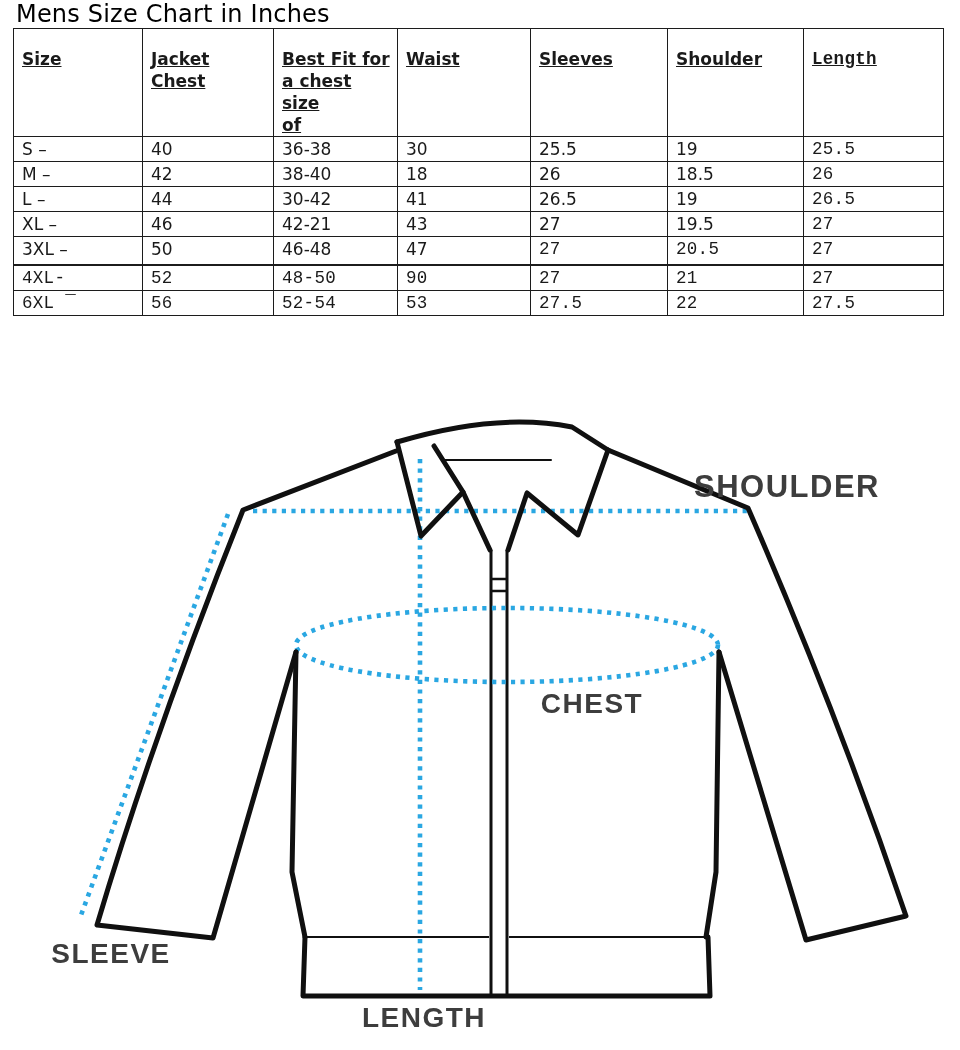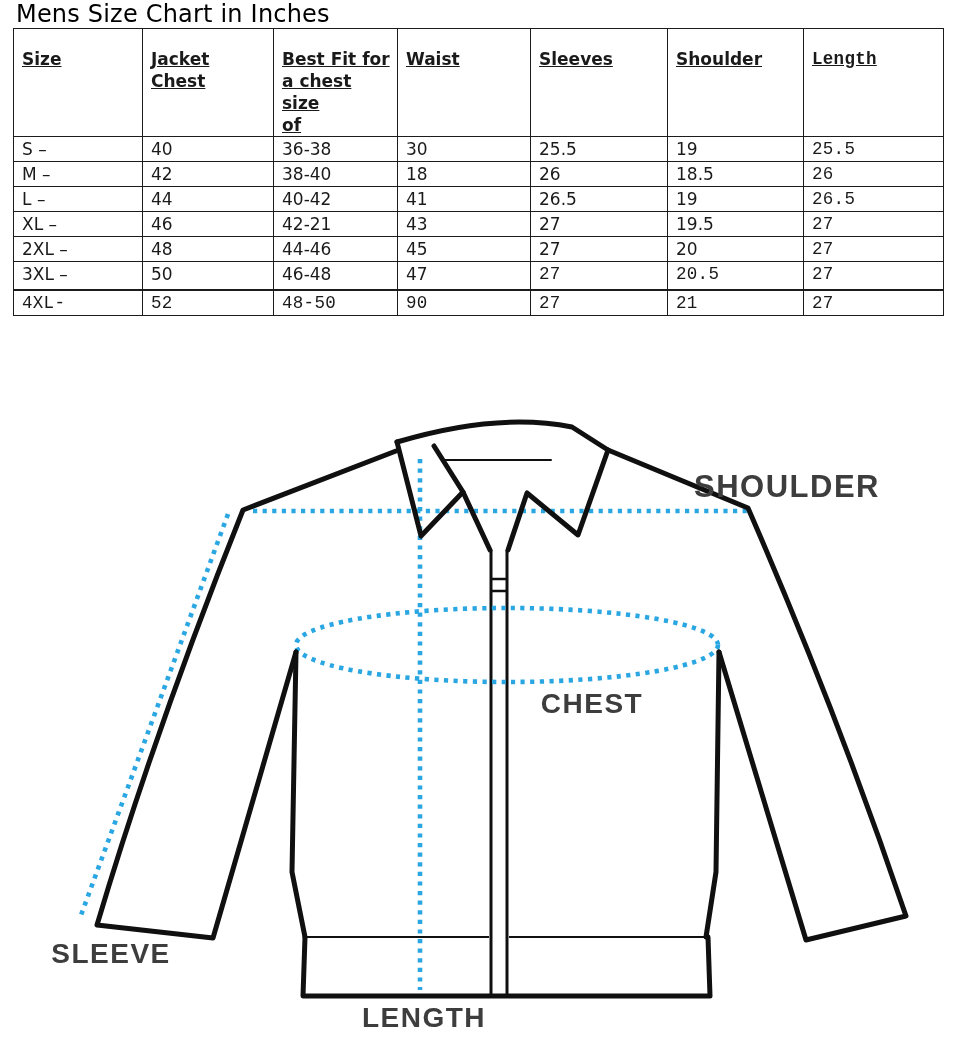--- a/index.html
+++ b/index.html
@@ -110,61 +110,61 @@
           <td>42</td>
           <td>38-40</td>
           <td>18</td>
           <td>26</td>
           <td>18.5</td>
           <td class="mono">26</td>
         </tr>
         <tr>
           <td>L –</td>
           <td>44</td>
-          <td>40-42</td>
+          <td>30-42</td>
           <td>41</td>
           <td>26.5</td>
           <td>19</td>
           <td class="mono">26.5</td>
         </tr>
         <tr>
           <td>XL –</td>
           <td>46</td>
           <td>42-21</td>
           <td>43</td>
           <td>27</td>
           <td>19.5</td>
           <td class="mono">27</td>
         </tr>
-        <tr>
-          <td>2XL –</td>
-          <td>48</td>
-          <td>44-46</td>
-          <td>45</td>
-          <td>27</td>
-          <td>20</td>
-          <td class="mono">27</td>
-        </tr>
         <tr class="tall">
           <td>3XL –</td>
           <td>50</td>
           <td>46-48</td>
           <td>47</td>
           <td class="mono">27</td>
           <td class="mono">20.5</td>
           <td class="mono">27</td>
         </tr>
         <tr class="thick-top">
           <td class="mono">4XL-</td>
           <td class="mono">52</td>
           <td class="mono">48-50</td>
           <td class="mono">90</td>
           <td class="mono">27</td>
           <td class="mono">21</td>
           <td class="mono">27</td>
+        </tr>
+        <tr>
+          <td class="mono">6XL ‾</td>
+          <td class="mono">56</td>
+          <td class="mono">52-54</td>
+          <td class="mono">53</td>
+          <td class="mono">27.5</td>
+          <td class="mono">22</td>
+          <td class="mono">27.5</td>
         </tr>
       </tbody>
   </table>
 
   <svg class="diagram" width="960" height="650" viewBox="0 0 960 650">
 
     <path d="M305,537 L708,537" stroke="#101010" stroke-width="2" fill="none"></path>
 
     <g>
       <rect x="489" y="150" width="20" height="444" fill="#ffffff" stroke="none"></rect>

